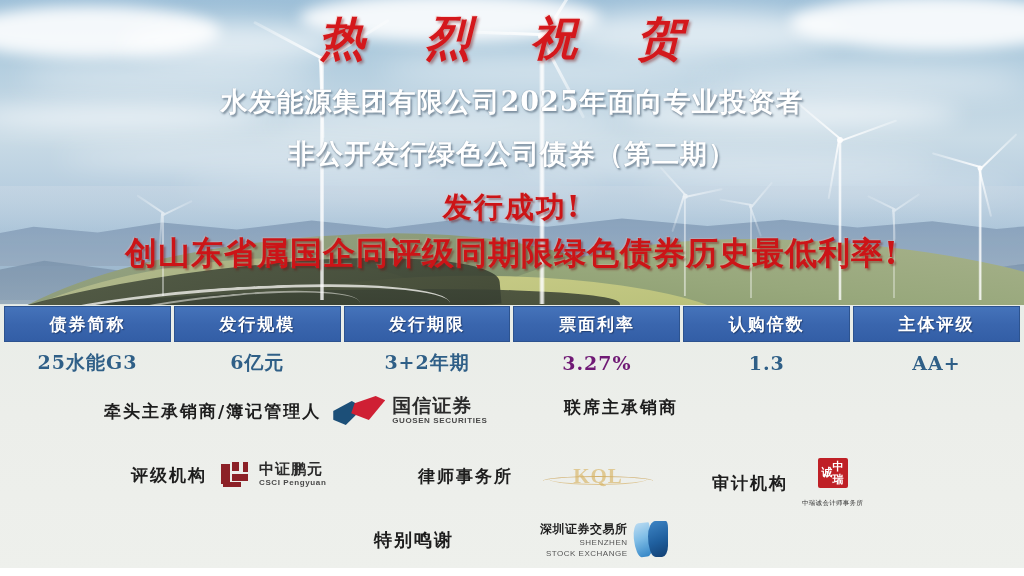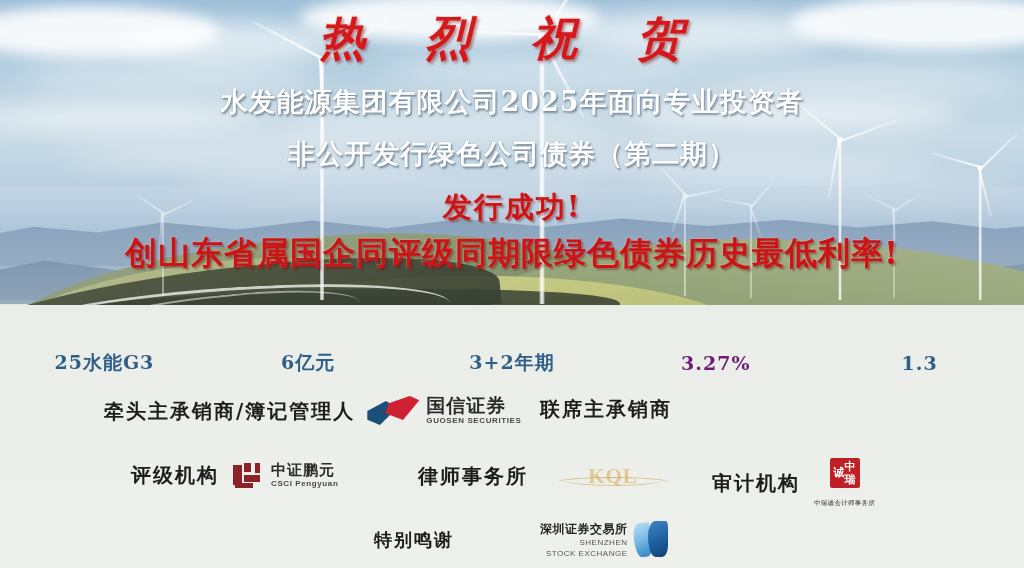--- a/index.html
+++ b/index.html
@@ -158,21 +158,21 @@
   .td{
     flex:1;display:flex;align-items:center;justify-content:center;
     font-size:19px;font-weight:bold;color:#2f5f87;letter-spacing:1px;
     font-family:"DejaVu Serif","Liberation Serif",serif;
   }
   .td.accent{color:#701a75;}
 
   
   .lrow{position:absolute;display:flex;align-items:center;}
   .llabel{
-    font-size:20px;color:#1d1d1d;font-weight:bold;letter-spacing:2px;
+    font-size:17px;color:#1d1d1d;font-weight:bold;letter-spacing:2px;
     font-family:"DejaVu Serif","Liberation Serif",serif;
     white-space:nowrap;
   }
   .logo{display:flex;align-items:center;}
   .logo-cn{
     font-size:19px;font-weight:bold;color:#2b2b2b;letter-spacing:1px;
     font-family:"DejaVu Sans","Liberation Sans",sans-serif;line-height:1.05;
   }
   .logo-en{
     font-size:8px;font-weight:bold;color:#4a4a4a;letter-spacing:.6px;
@@ -363,44 +363,53 @@
   </div>
 
   <div class="headline">热 烈 祝 贺</div>
   <div class="subline" id="sub1">水发能源集团有限公司2025年面向专业投资者</div>
   <div class="subline" id="sub2">非公开发行绿色公司债券（第二期）</div>
   <div class="redline" id="red1">发行成功!</div>
   <div class="redline" id="red2">创山东省属国企同评级同期限绿色债券历史最低利率!</div>
 
   <div class="panel"></div>
 
+  <div class="table">
+    <div class="th">债券简称</div>
+    <div class="th">发行规模</div>
+    <div class="th">发行期限</div>
+    <div class="th">票面利率</div>
+    <div class="th">认购倍数</div>
+    <div class="th">主体评级</div>
+  </div>
 
   <div class="trow">
     <div class="td">25水能G3</div>
     <div class="td">6亿元</div>
     <div class="td">3+2年期</div>
     <div class="td accent">3.27%</div>
     <div class="td">1.3</div>
+    <div class="td">AA+</div>
   </div>
 
   <div class="lrow" style="left:104px;top:396px;">
     <span class="llabel">牵头主承销商/簿记管理人</span>
     <span class="logo" style="margin-left:12px;">
       <span class="guosen-mark">
         <span class="gm-blue"></span>
           <span class="gm-red"></span>
       </span>
       <span style="display:flex;flex-direction:column;">
         <span class="logo-cn">国信证券</span>
         <span class="logo-en">GUOSEN SECURITIES</span>
       </span>
     </span>
   </div>
 
-  <div class="lrow" style="left:540px;top:396px;text-align:right;">
+  <div class="lrow" style="left:564px;top:396px;text-align:right;">
     <span class="llabel">联席主承销商</span>
   </div>
 
   <div class="lrow" style="left:131px;top:462px;">
     <span class="llabel">评级机构</span>
     <span class="logo" style="margin-left:14px;">
       <span class="csci-mark">
         <i style="left:0;top:2px;width:9px;height:20px;"></i>
         <i style="left:11px;top:0;width:7px;height:9px;"></i>
         <i style="left:11px;top:12px;width:16px;height:7px;"></i>

